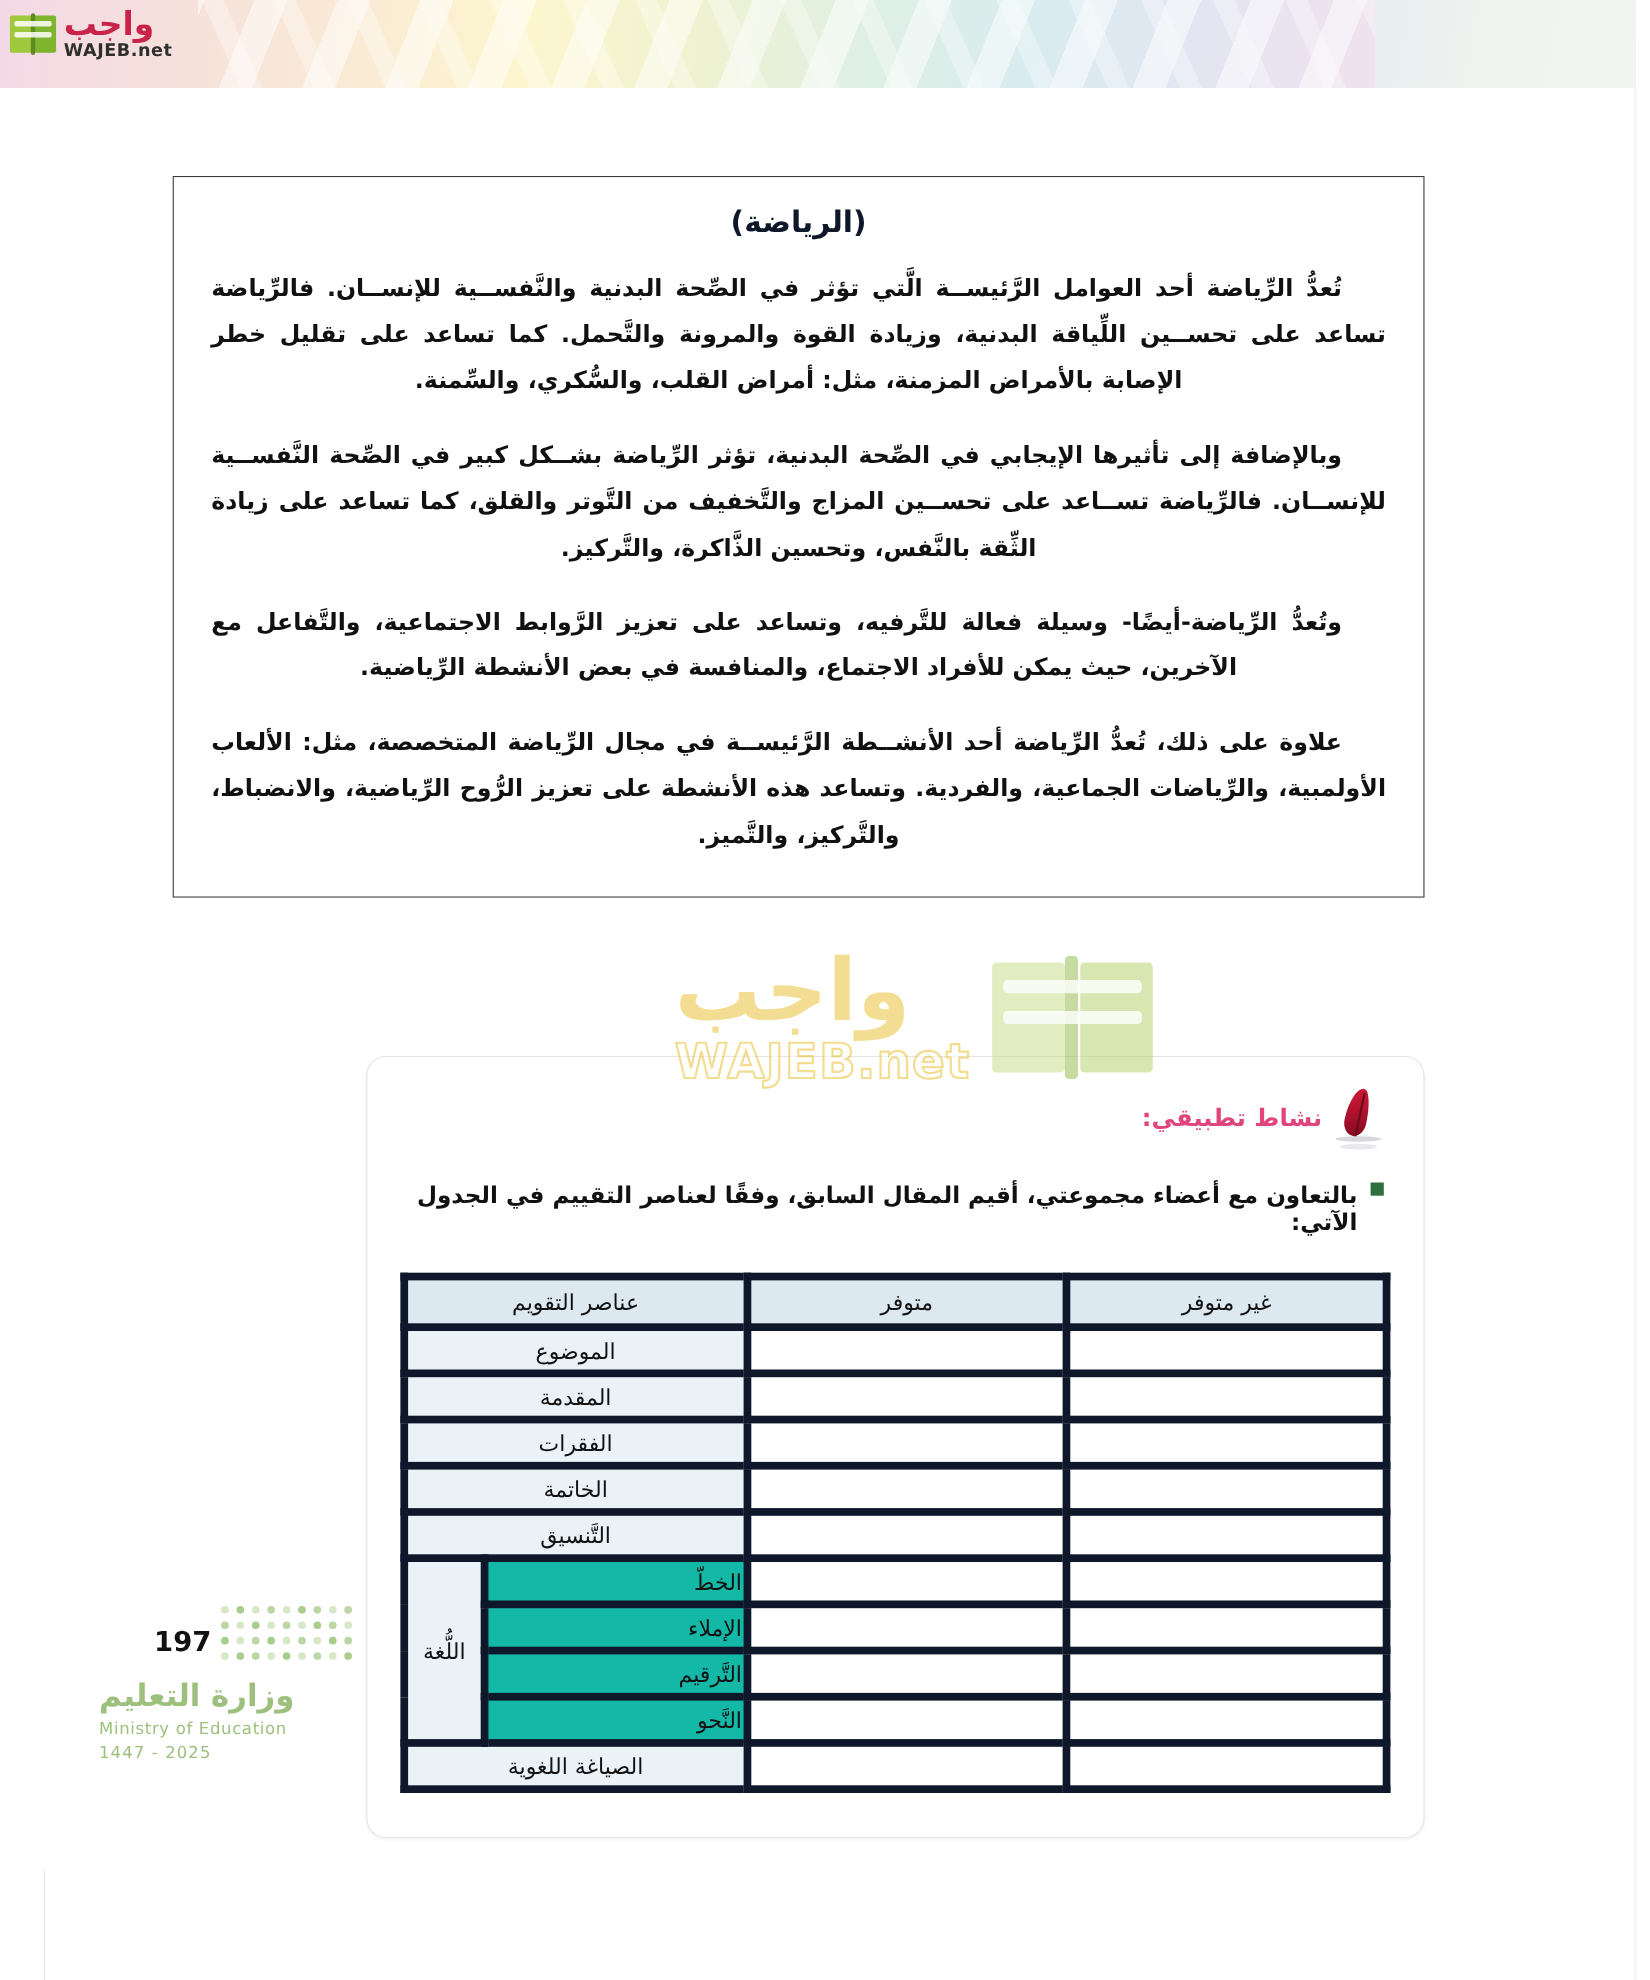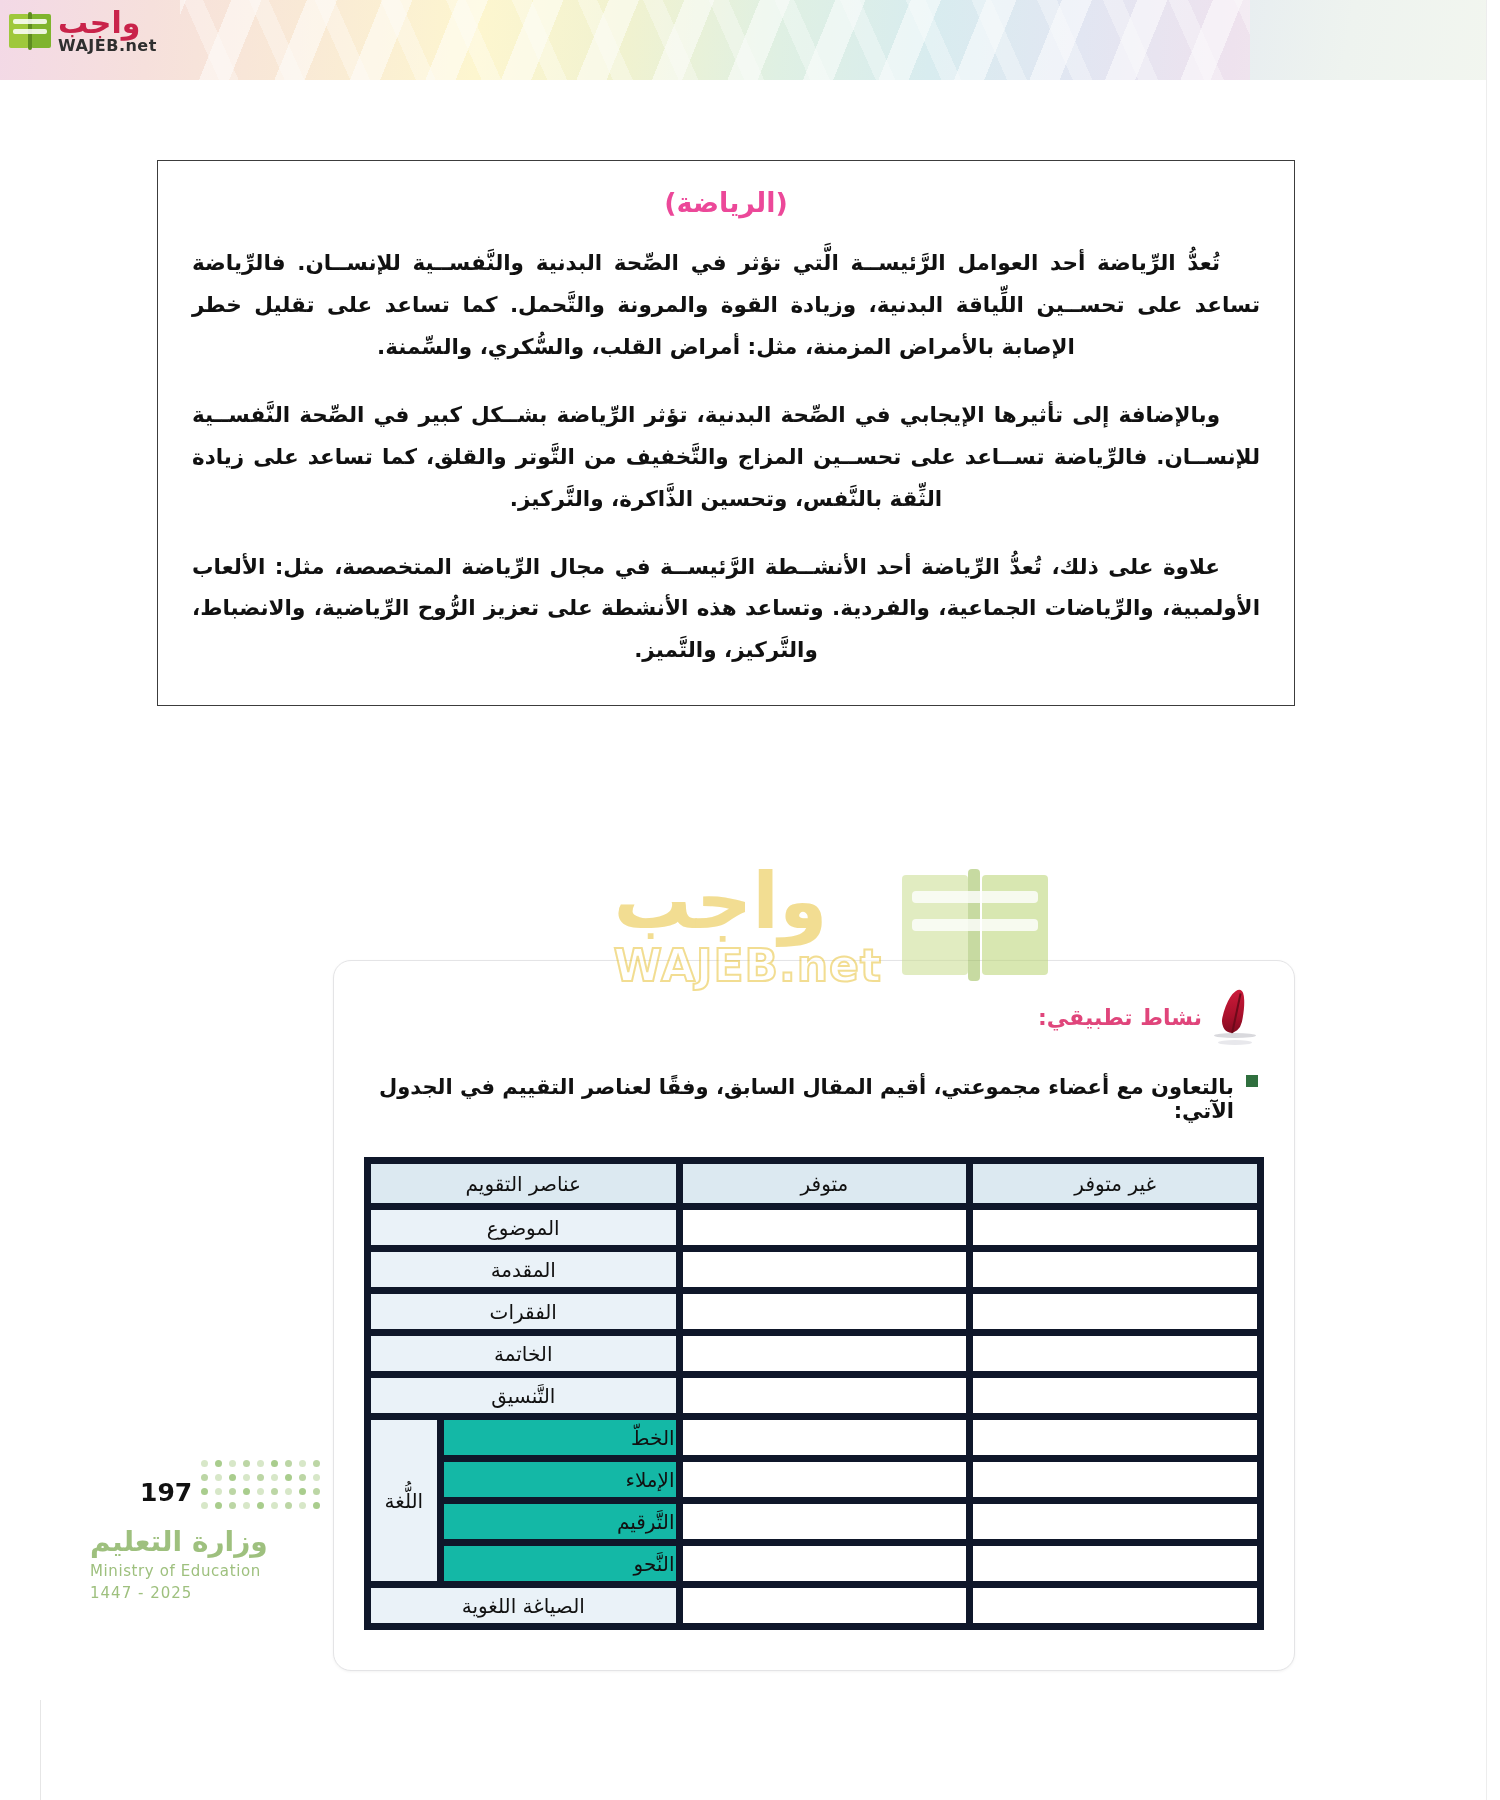--- a/index.html
+++ b/index.html
@@ -109,21 +109,21 @@
     right: 205px;
     width: 1138px;
     border: 1.5px solid #3c3c3c;
     padding: 26px 34px 34px 34px;
     background: #fff;
   }
   .article-title {
     text-align: center;
     font-size: 27px;
     font-weight: bold;
-    color: #ec4899;
+    color: #0f172a;
     margin-bottom: 24px;
     font-family: "DejaVu Sans", sans-serif;
   }
   .article-box p {
     margin: 0 0 26px 0;
     font-size: 21.5px;
     line-height: 1.95;
     text-align: justify;
     text-align-last: center;
     color: #111;
@@ -375,20 +375,21 @@
       <div class="pg pg2"></div>
   </div>
 </div>
 
 <div class="page">
 
   <div class="article-box">
     <div class="article-title">(الرياضة)</div>
     <p>تُعدُّ الرِّياضة أحد العوامل الرَّئيســة الَّتي تؤثر في الصِّحة البدنية والنَّفســية للإنســان. فالرِّياضة تساعد على تحســين اللِّياقة البدنية، وزيادة القوة والمرونة والتَّحمل. كما تساعد على تقليل خطر الإصابة بالأمراض المزمنة، مثل: أمراض القلب، والسُّكري، والسِّمنة.</p>
     <p>وبالإضافة إلى تأثيرها الإيجابي في الصِّحة البدنية، تؤثر الرِّياضة بشــكل كبير في الصِّحة النَّفســية للإنســان. فالرِّياضة تســاعد على تحســين المزاج والتَّخفيف من التَّوتر والقلق، كما تساعد على زيادة الثِّقة بالنَّفس، وتحسين الذَّاكرة، والتَّركيز.</p>
+    <p>وتُعدُّ الرِّياضة-أيضًا- وسيلة فعالة للتَّرفيه، وتساعد على تعزيز الرَّوابط الاجتماعية، والتَّفاعل مع الآخرين، حيث يمكن للأفراد الاجتماع، والمنافسة في بعض الأنشطة الرِّياضية.</p>
     <p>علاوة على ذلك، تُعدُّ الرِّياضة أحد الأنشــطة الرَّئيســة في مجال الرِّياضة المتخصصة، مثل: الألعاب الأولمبية، والرِّياضات الجماعية، والفردية. وتساعد هذه الأنشطة على تعزيز الرُّوح الرِّياضية، والانضباط، والتَّركيز، والتَّميز.</p>
   </div>
 
   <div class="wm-center">
     <div class="wm-book">
       <div class="l"></div>
         <div class="r"></div>
         <div class="sp"></div>
       <div class="ln ln1"></div>
         <div class="ln ln2"></div>

